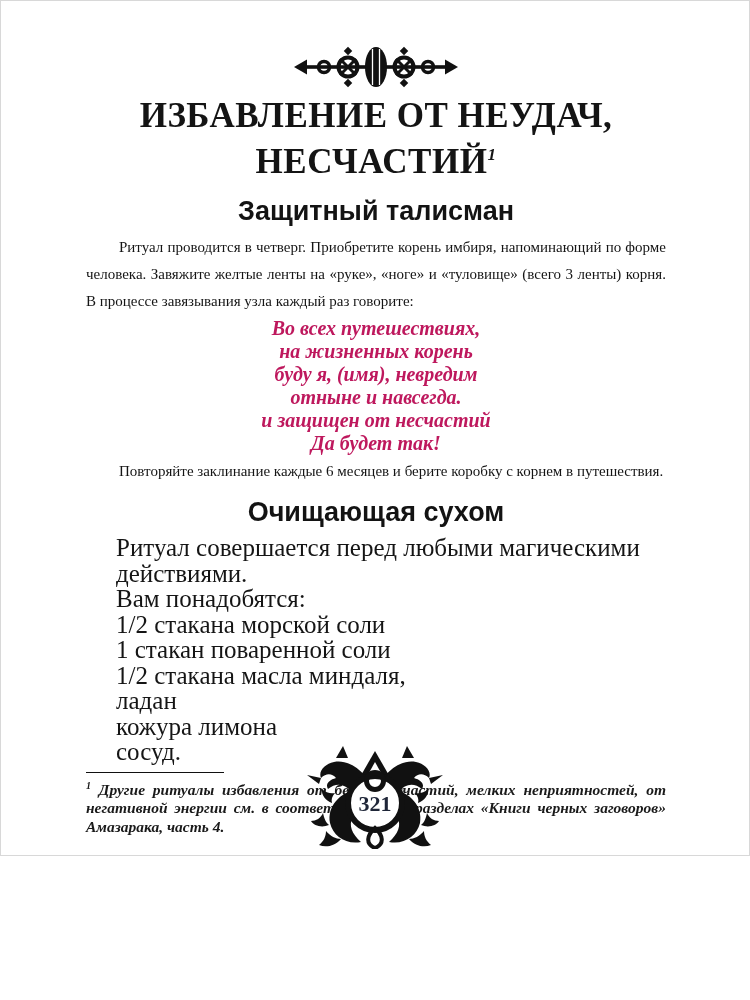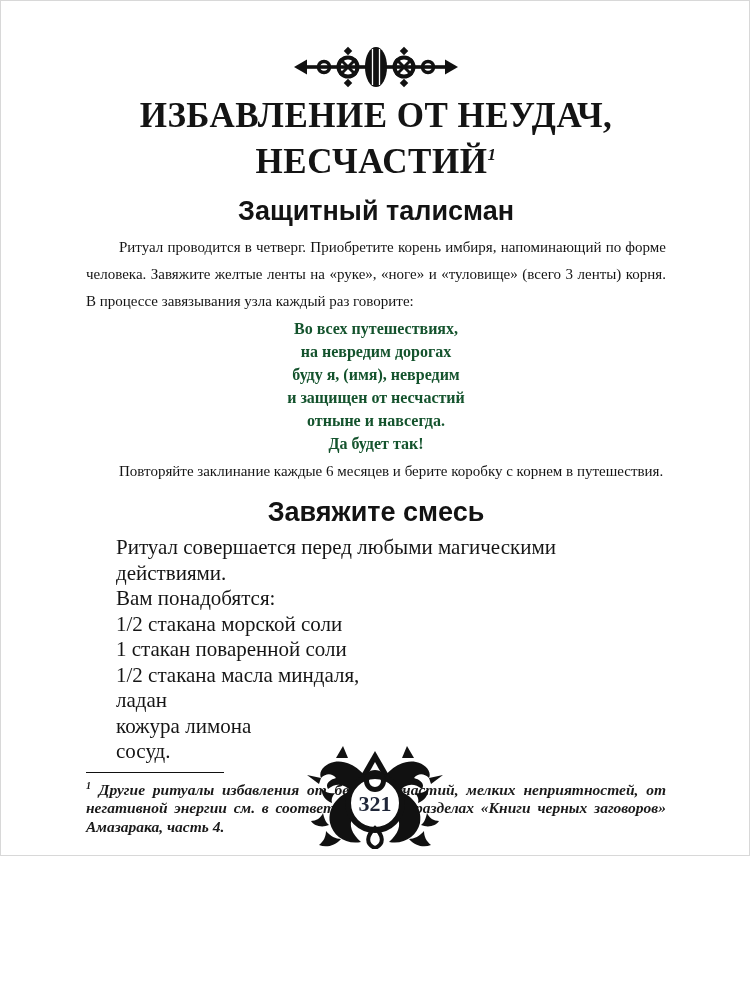--- a/index.html
+++ b/index.html
@@ -56,28 +56,29 @@
     text-align:justify;
     text-indent:33px;
     hyphens:manual;
     color:#151515;
   }
 
   .verse {
     margin:2px 0 3px 0;
     text-align:center;
     font-weight:bold;
-    font-size:16px;
+    font-style:italic;
+    font-size:20px;
     line-height:23px;
-    color:#14532d;
+    color:#be185d;
   }
 
   .ing-list { margin:0; }
   .ing-line {
-    font-size:21px;
+    font-size:25px;
     line-height:25.5px;
     padding-left:30px;
     color:#151515;
   }
 
   .footnote-rule {
     width:138px;
     border:none;
     border-top:1.6px solid #111;
     margin:7px 0 4px 0;
@@ -135,30 +136,30 @@
       <span class="title-line">ИЗБАВЛЕНИЕ ОТ НЕУДАЧ,</span>
       <span class="title-line"><span>НЕСЧАСТИЙ</span><sup class="title-sup">1</sup></span>
     </h1>
 
     <h2 class="section-heading">Защитный талисман</h2>
 
     <p class="body">Ритуал проводится в четверг. Приобретите корень имбиря, напо­минающий по форме человека. Завяжите желтые ленты на «руке», «ноге» и «туловище» (всего 3 ленты) корня.  В процессе завязыва­ния узла каждый раз говорите:</p>
 
     <div class="verse">
       <div class="verse-line">Во всех путешествиях,</div>
-      <div class="verse-line">на невредим дорогах</div>
+      <div class="verse-line">на жизненных корень</div>
       <div class="verse-line">буду я, (имя), невредим</div>
+      <div class="verse-line">отныне и навсегда.</div>
       <div class="verse-line">и защищен от несчастий</div>
-      <div class="verse-line">отныне и навсегда.</div>
       <div class="verse-line">Да будет так!</div>
     </div>
 
     <p class="body">Повторяйте заклинание каждые 6 месяцев и берите коробку с корнем в путешествия.</p>
 
-    <h2 class="section-heading second">Завяжите смесь</h2>
+    <h2 class="section-heading second">Очищающая сухом</h2>
 
     <div class="ing-list">
       <div class="ing-line">Ритуал совершается перед любыми магическими действиями.</div>
       <div class="ing-line">Вам понадобятся:</div>
       <div class="ing-line">1/2 стакана морской соли</div>
       <div class="ing-line">1 стакан поваренной соли</div>
       <div class="ing-line">1/2 стакана масла миндаля,</div>
       <div class="ing-line">ладан</div>
       <div class="ing-line">кожура лимона</div>
       <div class="ing-line">сосуд.</div>

